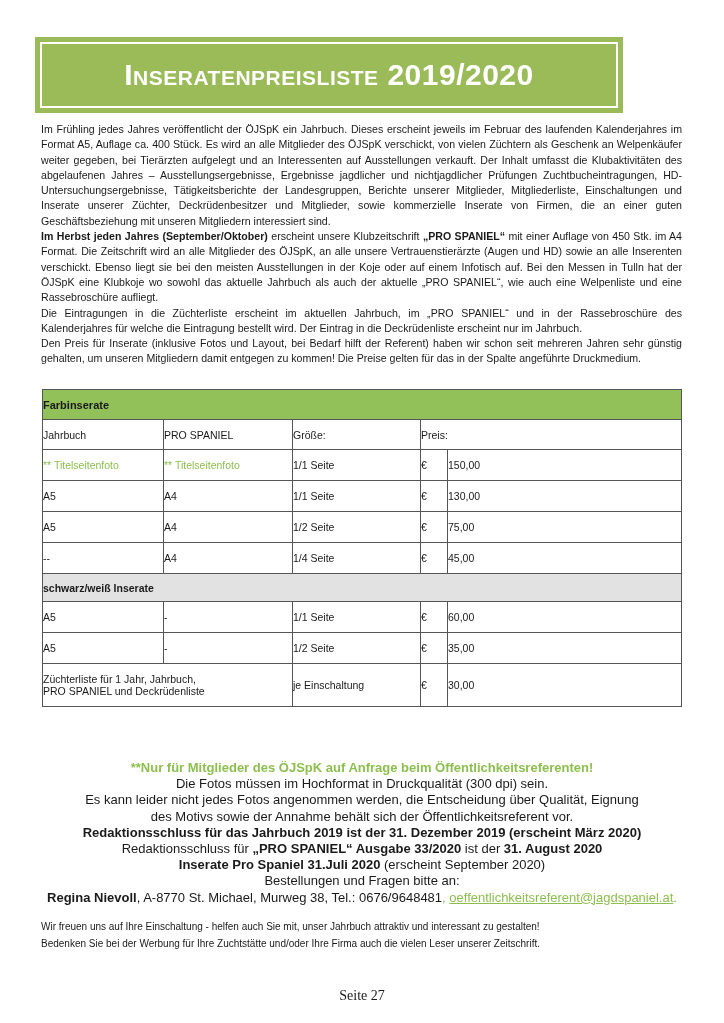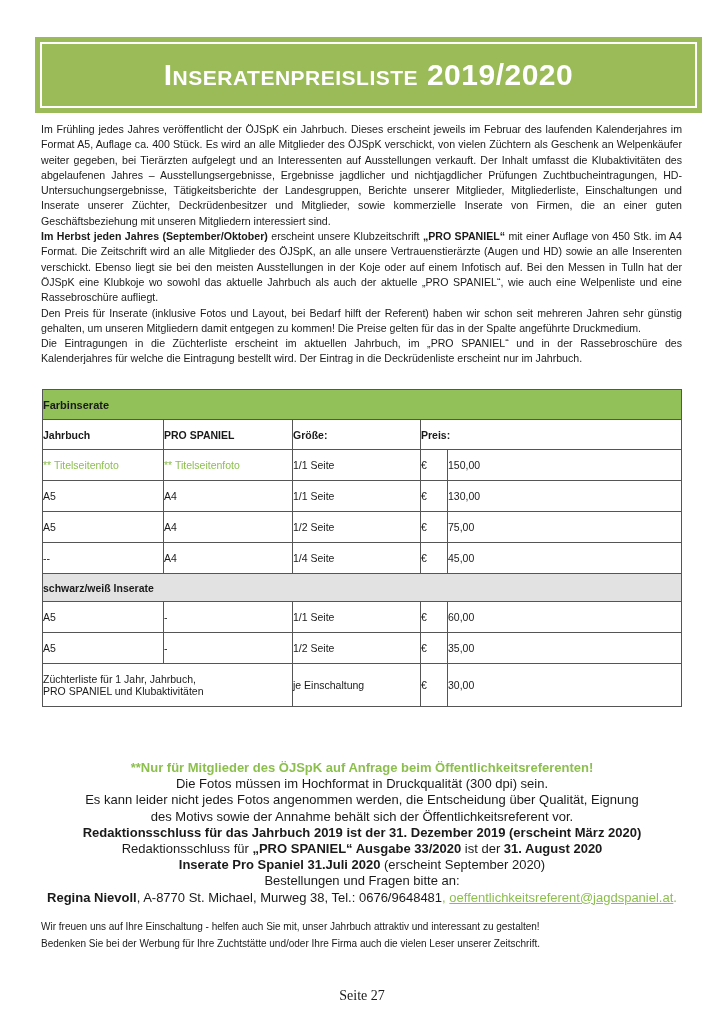--- a/index.html
+++ b/index.html
@@ -1,33 +1,33 @@
 <!DOCTYPE html>
 <html><head>
 <meta charset="utf-8">
 <style>
   html, body { margin: 0; padding: 0; background: #ffffff; }
   body { width: 724px; height: 1023px; position: relative; overflow: hidden;
          font-family: "Liberation Sans", sans-serif; color: #1a1a1a; }
-  .banner { position: absolute; left: 35px; top: 37px; width: 667px; height: 76px;
+  .banner { position: absolute; left: 35px; top: 37px; width: 588px; height: 76px;
             background: #9bbb59; box-sizing: border-box; }
   .banner-inner { position: absolute; left: 5px; top: 5px; right: 5px; bottom: 5px;
                   border: 2px solid #ffffff; display: flex; align-items: center; justify-content: center; }
   .banner-title { color: #ffffff; font-weight: bold; font-size: 30px; letter-spacing: 0.5px;
                   font-variant: small-caps; font-family: "Liberation Sans", sans-serif; }
   .intro { position: absolute; left: 41px; top: 122px; width: 641px; font-size: 10.6px;
            line-height: 15.3px; text-align: justify; }
   .intro p { margin: 0; }
   .intro b { font-weight: bold; }
   table.prices { position: absolute; left: 42px; top: 389px; width: 639px; border-collapse: collapse;
                  font-size: 10.5px; table-layout: fixed; }
   table.prices td { border: 1px solid #555; text-align: left; vertical-align: middle; padding: 0; }
   .section-green td { background: #92c15a; border: 2px solid #2f4a22; height: 29px; font-weight: bold; font-size: 11px; }
   .section-grey td { background: #e2e2e2; border: 2px solid #2f4a22; height: 27px; font-weight: bold; font-size: 10.5px; }
-  tr.hdr td { height: 29px; font-weight: bold; }
+  tr.hdr td { height: 29px; font-weight: normal; }
   tr.row td { height: 30px; }
   tr.row-tall td { height: 42px; }
   .green-text { color: #8cbf4e; }
   .notes { position: absolute; left: 40px; top: 760px; width: 644px; text-align: center;
            font-size: 13px; line-height: 16.2px; }
   .notes div { margin: 0; }
   .notes .hl { color: #8cbf4e; font-weight: bold; }
   .notes a { color: #8cbf4e; text-decoration: underline; }
   .outro { position: absolute; left: 41px; top: 918px; width: 641px; font-size: 10px;
            line-height: 17px; text-align: justify; }
@@ -40,22 +40,22 @@
 
 <div class="banner">
   <div class="banner-inner">
     <span class="banner-title">Inseratenpreisliste 2019/2020</span>
   </div>
 </div>
 
 <div class="intro">
   <p>Im Frühling jedes Jahres veröffentlicht der ÖJSpK ein Jahrbuch. Dieses erscheint jeweils im Februar des laufenden Kalenderjahres im Format A5, Auflage ca. 400 Stück. Es wird an alle Mitglieder des ÖJSpK verschickt, von vielen Züchtern als Geschenk an Welpenkäufer weiter gegeben, bei Tierärzten aufgelegt und an Interessenten auf Ausstellungen verkauft. Der Inhalt umfasst die Klubaktivitäten des abgelaufenen Jahres – Ausstellungsergebnisse, Ergebnisse jagdlicher und nichtjagdlicher Prüfungen Zuchtbucheintragungen, HD- Untersuchungsergebnisse, Tätigkeitsberichte der Landesgruppen, Berichte unserer Mitglieder, Mitgliederliste, Einschaltungen und Inserate unserer Züchter, Deckrüdenbesitzer und Mitglieder, sowie kommerzielle Inserate von Firmen, die an einer guten Geschäftsbeziehung mit unseren Mitgliedern interessiert sind.</p>
   <p><b>Im Herbst jeden Jahres (September/Oktober)</b><span> erscheint unsere Klubzeitschrift </span><b>„PRO SPANIEL“</b><span> mit einer Auflage von 450 Stk. im A4 Format. Die Zeitschrift wird an alle Mitglieder des ÖJSpK, an alle unsere Vertrauenstierärzte (Augen und HD) sowie an alle Inserenten verschickt. Ebenso liegt sie bei den meisten Ausstellungen in der Koje oder auf einem Infotisch auf. Bei den Messen in Tulln hat der ÖJSpK eine Klubkoje wo sowohl das aktuelle Jahrbuch als auch der aktuelle „PRO SPANIEL“, wie auch eine Welpenliste und eine Rassebroschüre aufliegt.</span></p>
+  <p>Die Eintragungen in die Züchterliste erscheint im aktuellen Jahrbuch, im „PRO SPANIEL“ und in der Rassebroschüre des Kalenderjahres für welche die Eintragung bestellt wird. Der Eintrag in die Deckrüdenliste erscheint nur im Jahrbuch.</p>
   <p>Den Preis für Inserate (inklusive Fotos und Layout, bei Bedarf hilft der Referent) haben wir schon seit mehreren Jahren sehr günstig gehalten, um unseren Mitgliedern damit entgegen zu kommen! Die Preise gelten für das in der Spalte angeführte Druckmedium.</p>
-  <p>Die Eintragungen in die Züchterliste erscheint im aktuellen Jahrbuch, im „PRO SPANIEL“ und in der Rassebroschüre des Kalenderjahres für welche die Eintragung bestellt wird. Der Eintrag in die Deckrüdenliste erscheint nur im Jahrbuch.</p>
 </div>
 
 <table class="prices">
   <colgroup>
     <col style="width:121px">
       <col style="width:129px">
       <col style="width:128px">
       <col style="width:27px">
       <col style="width:234px">
   </colgroup>
@@ -110,21 +110,21 @@
   <tr class="row">
     <td>A5</td>
     <td>-</td>
     <td>1/2 Seite</td>
     <td>€</td>
     <td>35,00</td>
   </tr>
   <tr class="row-tall">
     <td colspan="2">
       <div>Züchterliste für 1 Jahr, Jahrbuch,</div>
-      <div>PRO SPANIEL und Klubaktivitäten</div>
+      <div>PRO SPANIEL und Deckrüdenliste</div>
     </td>
     <td>je Einschaltung</td>
     <td>€</td>
     <td>30,00</td>
   </tr>
 </tbody>
   </table>
 
 <div class="notes">
   <div class="hl">**Nur für Mitglieder des ÖJSpK auf Anfrage beim Öffentlichkeitsreferenten!</div>

